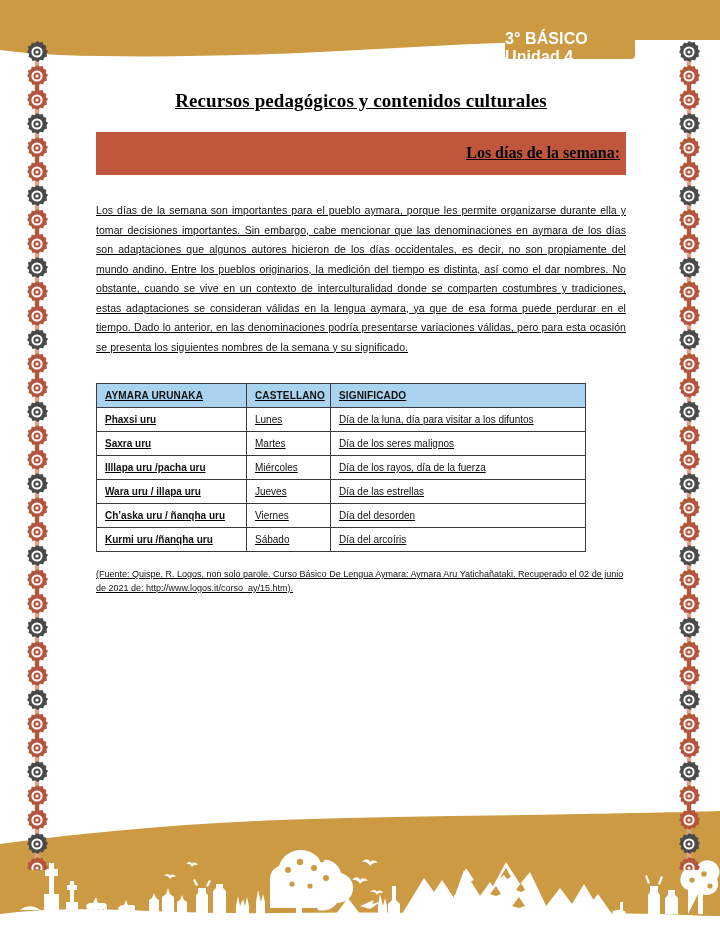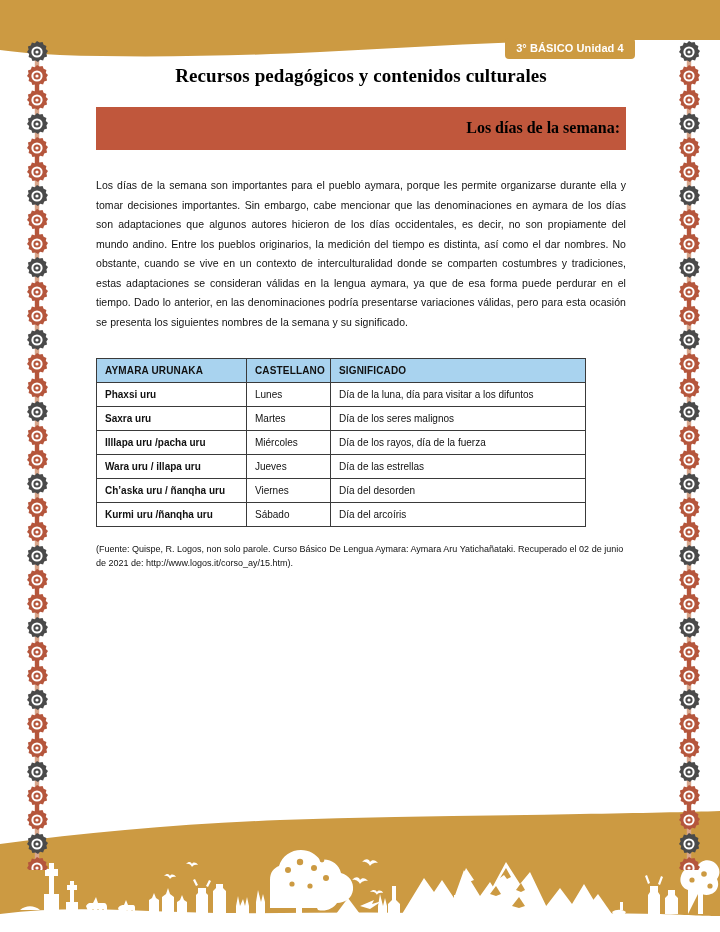--- a/index.html
+++ b/index.html
@@ -38,21 +38,21 @@
   
   .badge {
     position: absolute;
     top: 38px;
     left: 505px;
     width: 130px;
     height: 21px;
     background: #cc9a42;
     border-radius: 4px;
     color: #ffffff;
-    font-size: 11px;
+    font-size: 16px;
     font-weight: bold;
     letter-spacing: .1px;
     display: flex;
     align-items: center;
     justify-content: center;
     z-index: 4;
     box-sizing: border-box;
     padding-bottom: 1px;
   }
 
@@ -75,24 +75,25 @@
     bottom: 0;
     width: 720px;
     height: 130px;
     z-index: 2;
     pointer-events: none;
   }
 
   
   .content {
     position: absolute;
-    top: 65px;
+    top: 90px;
     left: 96px;
     width: 530px;
     z-index: 5;
+    text-decoration: underline;
   }
 
   .page-title {
     font-family: "Liberation Serif", serif;
     font-size: 19px;
     font-weight: bold;
     color: #000000;
     text-align: center;
     margin: 0 0 20px 0;
     letter-spacing: .1px;

